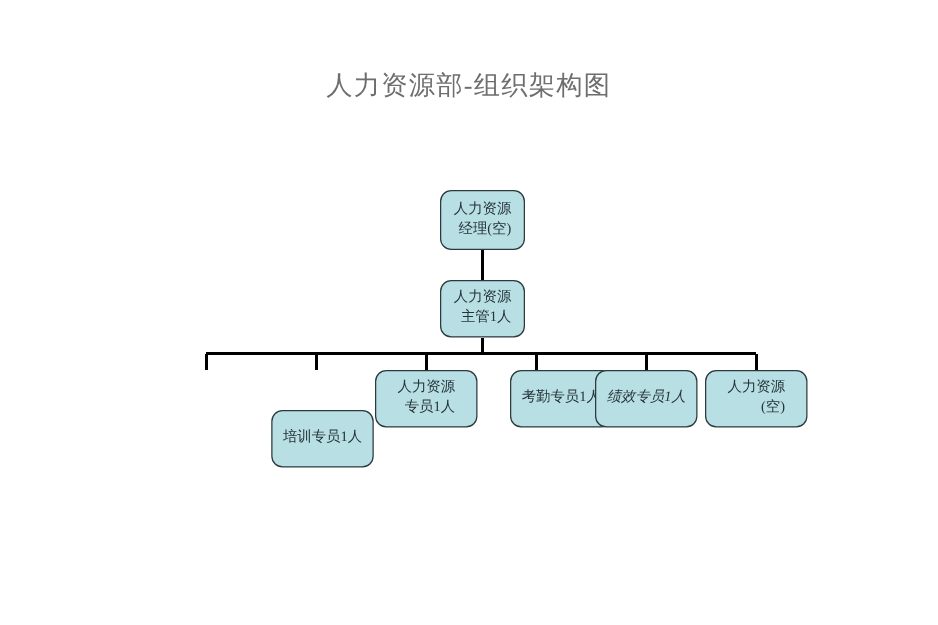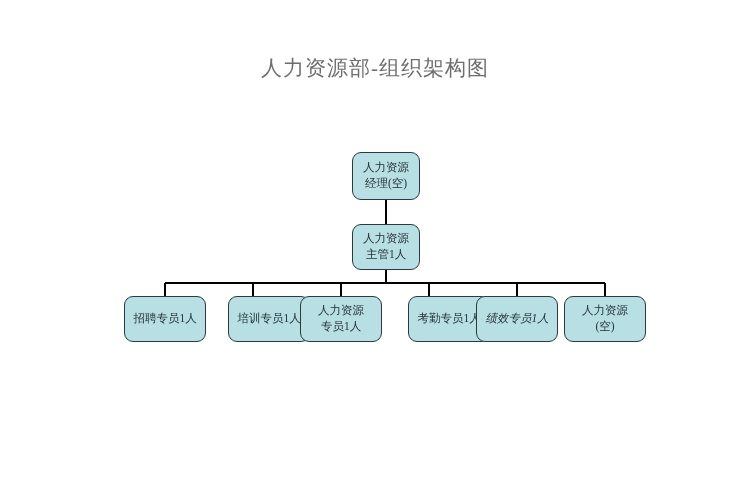--- a/index.html
+++ b/index.html
@@ -62,38 +62,39 @@
     color: #25333a;
     font-size: 11.5px;
     line-height: 1.35;
     font-family: "Liberation Serif", "DejaVu Serif", serif;
     z-index: 3;
   }
   .node-label {
     display: block;
     white-space: pre-line;
     padding: 0 3px;
+    text-align: right;
   }
 
   
   .node-l1, .node-l2 {
     left: 352px;
     width: 68px;
   }
   .node-l1 { top: 152px; height: 48px; }
   .node-l2 { top: 224px; height: 46px; }
 
   
   .node-l3 {
     top: 296px;
     height: 46px;
     width: 82px;
   }
   .node-l3-0 { left: 124px; }
-  .node-l3-1 { left: 228px; }
+  .node-l3-1 { left: 217px; margin-top: 32px; }
   .node-l3-2 { left: 300px; }
   .node-l3-3 { left: 408px; }
   .node-l3-4 { left: 476px; font-style: italic; }
   .node-l3-5 { left: 564px; }
 </style>
 </head>
 <body>
 
 <div id="chart-root">
 
@@ -120,23 +121,20 @@
   <div class="node node-l1">
     <span class="node-label">人力资源
 经理(空)</span>
   </div>
 
   <div class="node node-l2">
     <span class="node-label">人力资源
 主管1人</span>
   </div>
 
-  <div class="node node-l3 node-l3-0">
-    <span class="node-label">招聘专员1人</span>
-  </div>
 
   <div class="node node-l3 node-l3-1">
     <span class="node-label">培训专员1人</span>
   </div>
 
   <div class="node node-l3 node-l3-2">
     <span class="node-label">人力资源
 专员1人</span>
   </div>
 

